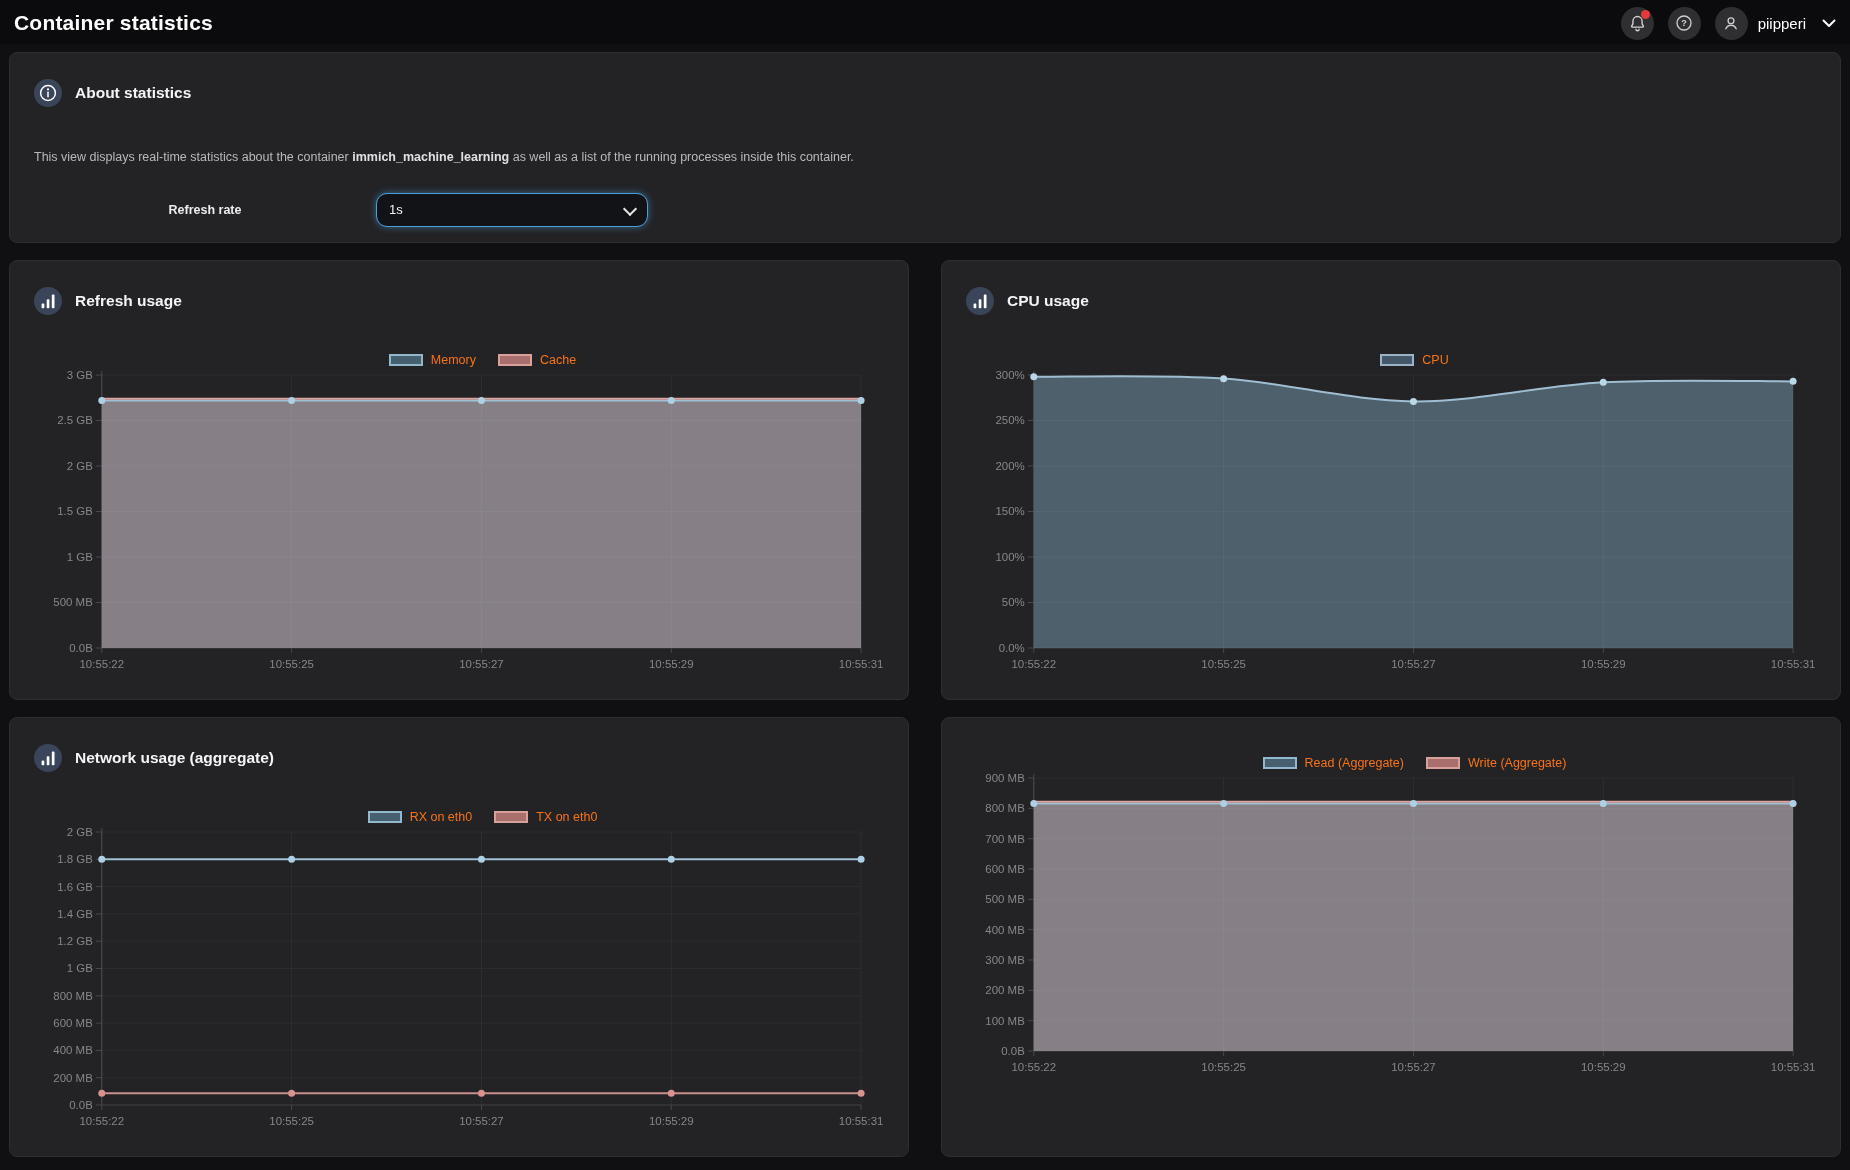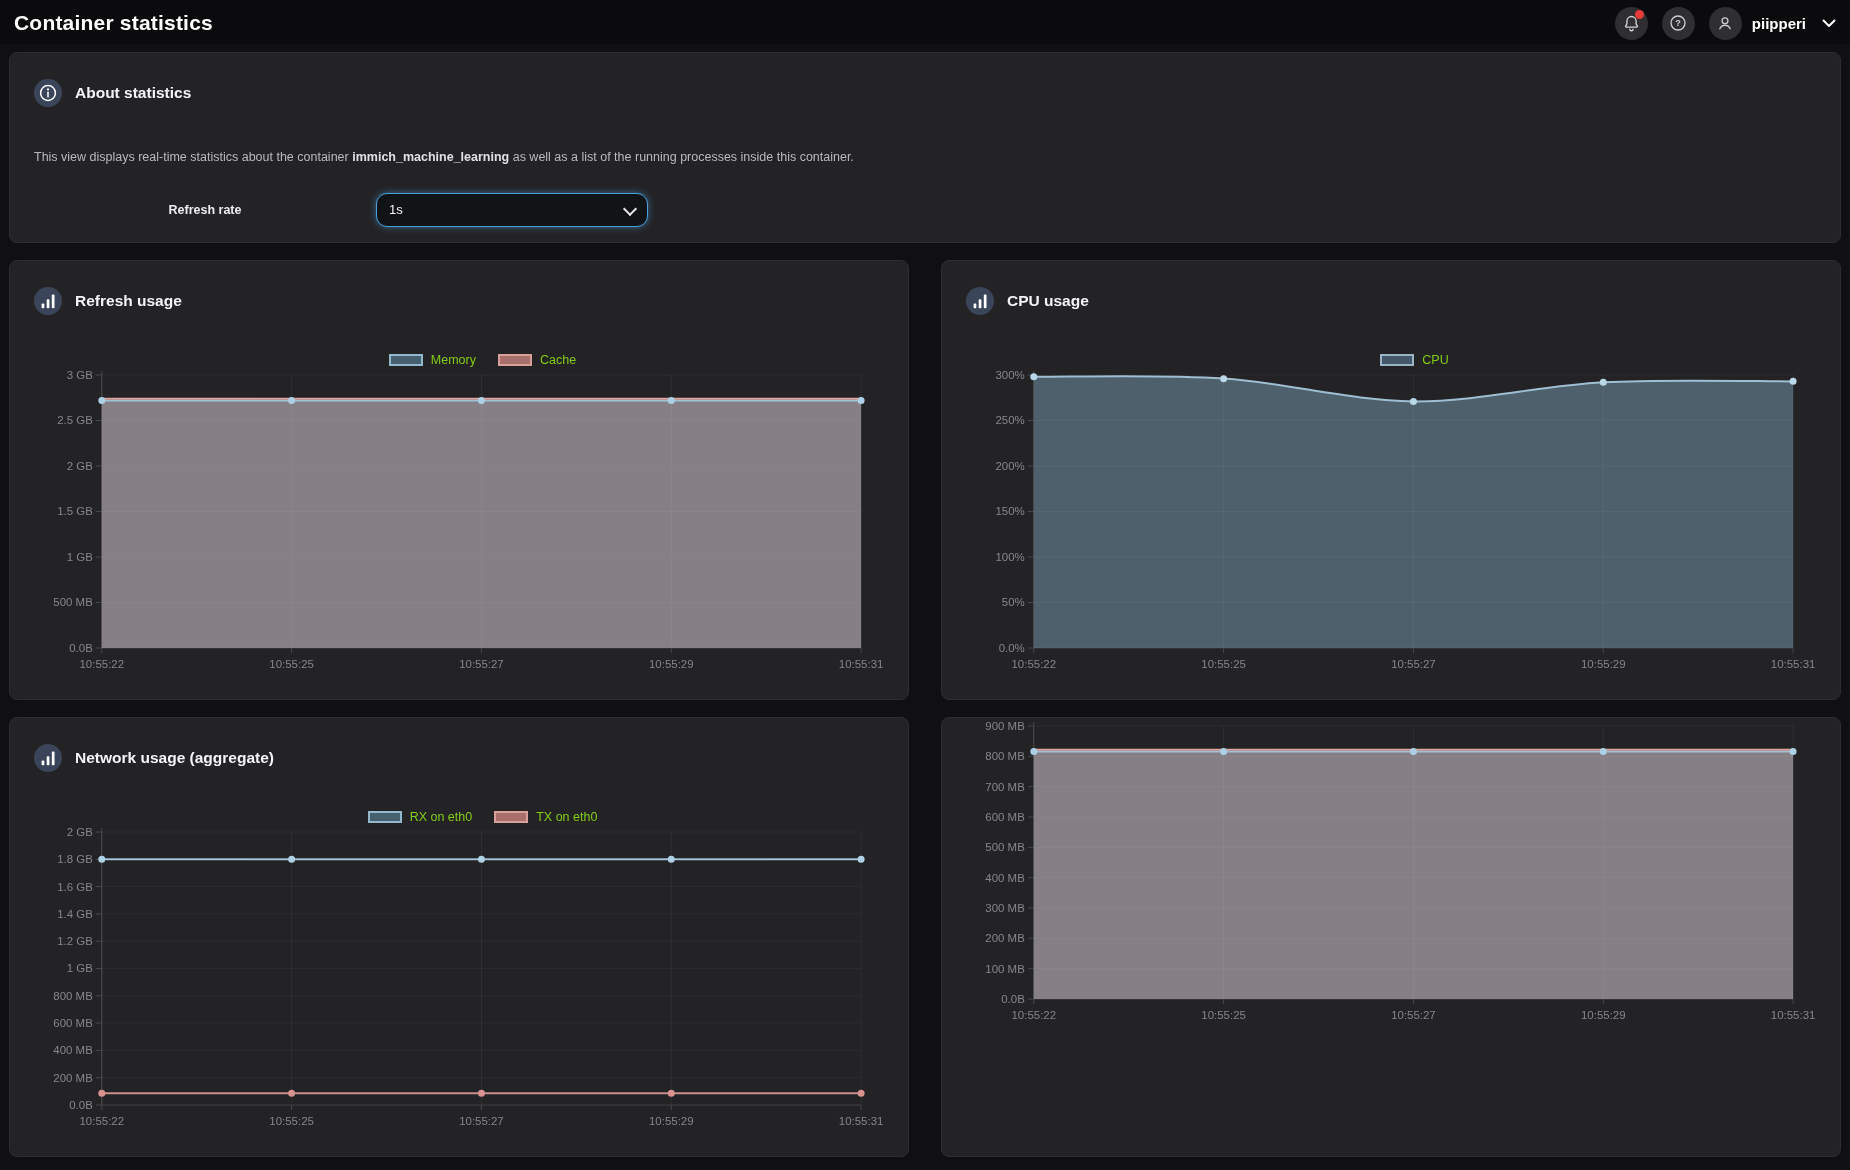--- a/index.html
+++ b/index.html
@@ -7,21 +7,21 @@
 
   
   .top-header{height:42px;display:flex;align-items:center;justify-content:space-between;
     padding:2px 14px 0 14px;background:#0b0b0d;}
   .page-title{font-size:21px;font-weight:700;margin:0;letter-spacing:.2px;color:#fff;}
   .header-right{display:flex;align-items:center;gap:14px;}
   .icon-btn{width:33px;height:33px;border-radius:50%;background:#2f2f32;border:none;
     display:flex;align-items:center;justify-content:center;position:relative;padding:0;cursor:pointer;}
   .badge-dot{position:absolute;top:3px;right:4px;width:9px;height:9px;border-radius:50%;background:#e5393c;}
   .user-menu{display:flex;align-items:center;gap:10px;cursor:pointer;}
-  .username{font-size:15px;font-weight:700;color:#fff;}
+  .username{font-size:15px;font-weight:400;color:#fff;}
   .chev{margin-left:6px;}
 
   
   .page-body{padding:8px 9px 0 9px;}
   .panel{background:#232326;border:1px solid #2e2e32;border-radius:8px;box-sizing:border-box;}
 
   
   .about{height:191px;padding:0 24px;margin-bottom:17px;}
   .panel-head{display:flex;align-items:center;gap:13px;padding-top:26px;}
   .panel-icon{width:28px;height:28px;min-width:28px;border-radius:50%;background:#3a4559;
@@ -37,21 +37,21 @@
     font-size:13px;font-family:inherit;outline:none;box-shadow:0 0 7px rgba(74,160,218,.55);cursor:pointer;}
   .select-caret{position:absolute;right:13px;top:11px;width:8px;height:8px;
     border-right:2px solid #e8e8e8;border-bottom:2px solid #e8e8e8;transform:rotate(45deg);pointer-events:none;}
 
   
   .charts-grid{display:grid;grid-template-columns:1fr 1fr;column-gap:32px;row-gap:17px;}
   .chart-panel{height:440px;padding:0;}
   .chart-panel .panel-head{padding-left:24px;}
   .legend{display:flex;justify-content:center;align-items:center;gap:22px;
     margin:38px 0 0 92px;width:761px;height:14px;}
-  .legend-item{display:flex;align-items:center;gap:8px;font-size:12.5px;color:#84cc16;cursor:pointer;}
+  .legend-item{display:flex;align-items:center;gap:8px;font-size:12.5px;color:#f97316;cursor:pointer;}
   .legend-swatch{width:34px;height:12px;border-width:2px;border-style:solid;box-sizing:border-box;display:inline-block;}
   .chart-svg{display:block;width:100%;height:332px;}
   .chart-svg text{font-family:"Liberation Sans",sans-serif;}
 </style>
 </head>
 <body>
 
 <header class="top-header">
   <h1 class="page-title">Container statistics</h1>
   <div class="header-right">
@@ -325,20 +325,30 @@
           <circle cx="853" cy="35.3" r="3.5" fill="#aed0e4"></circle>
           <circle cx="92" cy="269.26099999999997" r="3.5" fill="#d9938f"></circle>
           <circle cx="282.25" cy="269.26099999999997" r="3.5" fill="#d9938f"></circle>
           <circle cx="472.5" cy="269.26099999999997" r="3.5" fill="#d9938f"></circle>
           <circle cx="662.75" cy="269.26099999999997" r="3.5" fill="#d9938f"></circle>
           <circle cx="853" cy="269.26099999999997" r="3.5" fill="#d9938f"></circle>
         </svg>
   </section>
 
   <section class="panel chart-panel">
+    <div class="legend">
+          <span class="legend-item">
+            <span class="legend-swatch" style="background: rgb(70, 96, 111); border-color: rgb(147, 183, 204);"></span>
+            <span>Read (Aggregate)</span>
+          </span>
+          <span class="legend-item">
+            <span class="legend-swatch" style="background: rgb(169, 111, 109); border-color: rgb(216, 160, 155);"></span>
+            <span>Write (Aggregate)</span>
+          </span>
+        </div>
     <svg class="chart-svg" viewBox="0 0 900 332" preserveAspectRatio="none" id="chart-3">
           <line x1="86" y1="8" x2="92" y2="8" stroke="#47474c" stroke-width="1"></line>
           <text x="83" y="12" text-anchor="end" font-size="11.5" fill="#86868b">900 MB</text>
           <line x1="86" y1="38.33333333333333" x2="92" y2="38.33333333333333" stroke="#47474c" stroke-width="1"></line>
           <text x="83" y="42.33333333333333" text-anchor="end" font-size="11.5" fill="#86868b">800 MB</text>
           <line x1="86" y1="68.66666666666666" x2="92" y2="68.66666666666666" stroke="#47474c" stroke-width="1"></line>
           <text x="83" y="72.66666666666666" text-anchor="end" font-size="11.5" fill="#86868b">700 MB</text>
           <line x1="86" y1="99" x2="92" y2="99" stroke="#47474c" stroke-width="1"></line>
           <text x="83" y="103" text-anchor="end" font-size="11.5" fill="#86868b">600 MB</text>
           <line x1="86" y1="129.33333333333331" x2="92" y2="129.33333333333331" stroke="#47474c" stroke-width="1"></line>

